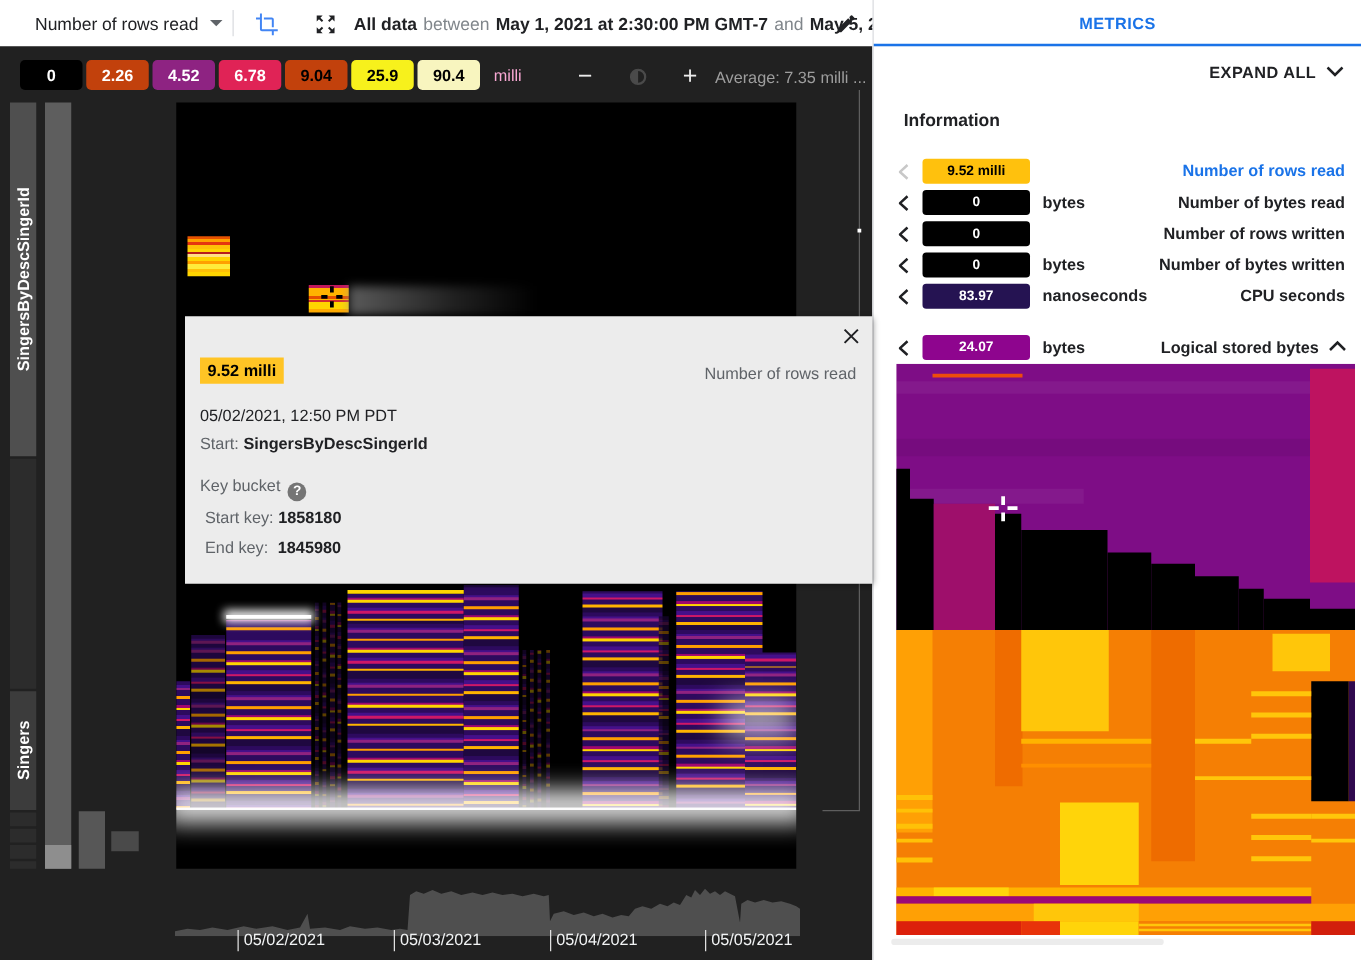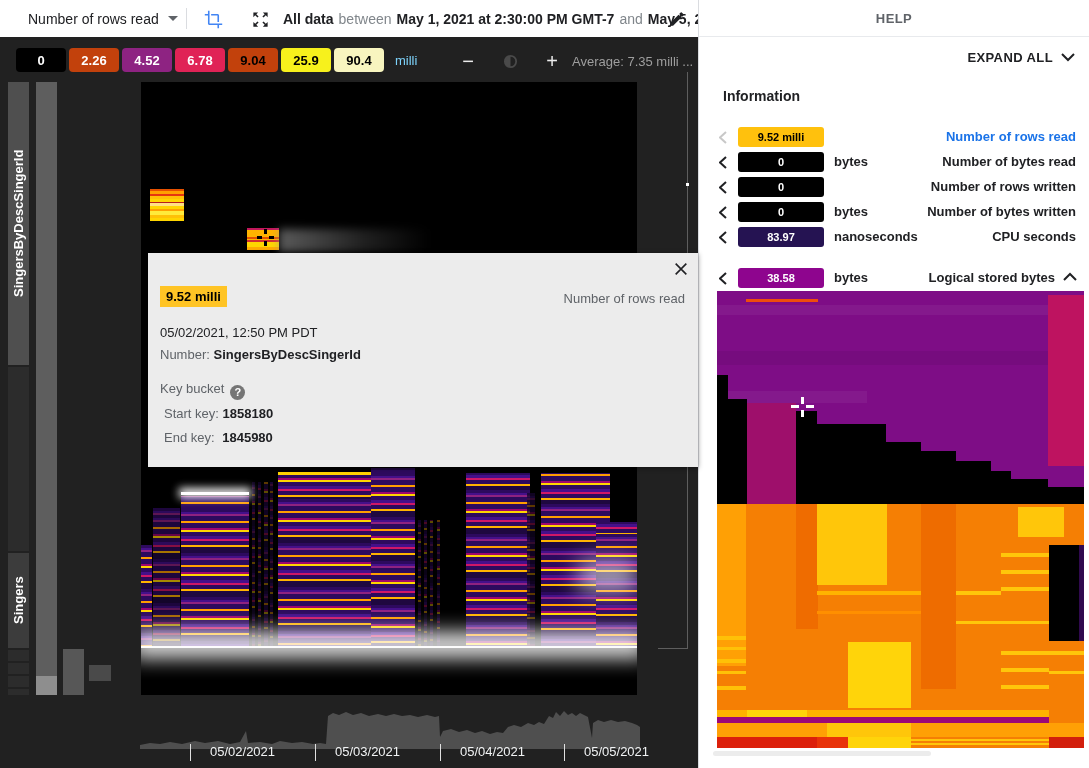--- a/index.html
+++ b/index.html
@@ -22,21 +22,21 @@
   .range-text .b { color:#202124; font-weight:bold; }
   .range-text .g { color:#80868B; }
 
   
   .dark { position:absolute; left:0; top:37px; width:698px; height:731px; background:#212121; }
 
   
   .legend-row { position:absolute; left:16px; top:11px; height:24px; display:flex; gap:3px; align-items:center; }
   .chip { width:50px; height:24px; border-radius:4px; font-size:13px; font-weight:bold;
     display:flex; align-items:center; justify-content:center; }
-  .legend-unit { font-size:13px; color:#7dd3fc; margin-left:8px; }
+  .legend-unit { font-size:13px; color:#f9a8d4; margin-left:8px; }
   .zoom-btn { position:absolute; top:11px; width:26px; height:26px; color:#ECECEC; font-size:20px;
     display:flex; align-items:center; justify-content:center; cursor:pointer; }
   .avg-text { position:absolute; left:572px; top:17px; font-size:13px; color:#9E9E9E; white-space:nowrap; }
 
   
   .seg { position:absolute; }
   .vlabel { writing-mode:vertical-rl; transform:rotate(180deg); color:#fff; font-size:13px;
     font-weight:bold; display:flex; align-items:center; justify-content:center; width:100%; height:100%; }
 
   
@@ -63,21 +63,21 @@
   .xhair-b { position:absolute; left:116px; top:147px; width:17px; height:17px; }
   .xhair-b div { position:absolute; background:#000; }
 
   
   .bracket-v { position:absolute; left:687px; top:35px; width:1px; height:576px; background:#5E5E5E; }
   .bracket-h { position:absolute; left:658px; top:611px; width:30px; height:1px; background:#5E5E5E; }
   .bracket-dot { position:absolute; left:686px; top:146px; width:3px; height:3px; background:#fff; }
 
   
   .spark { position:absolute; left:140px; top:666px; }
-  .xdate { position:absolute; top:707px; height:17px; border-left:1px solid #E0E0E0; padding-left:19px;
+  .xdate { position:absolute; top:707px; height:17px; border-left:1px solid #E0E0E0; padding-left:4px;
     color:#F1F3F4; font-size:13px; line-height:16px; }
 
   
   .tipcard { position:absolute; left:148px; top:253px; width:550px; height:214px; background:#ECECEC;
     box-shadow:0 1px 5px rgba(0,0,0,.45); z-index:5; }
   .tip-close { position:absolute; top:5px; right:6px; width:22px; height:22px; cursor:pointer;
     display:flex; align-items:center; justify-content:center; }
   .tip-value { position:absolute; left:12px; top:33px; padding:3px 6px; font-size:13px; font-weight:bold;
     color:#000; }
   .tip-metric { position:absolute; right:13px; top:38px; font-size:13px; color:#5F6368; }
@@ -247,39 +247,39 @@
   <div class="tipcard">
     <div class="tip-close">
       <svg width="16" height="16" viewBox="0 0 24 24">
           <path stroke="#202124" stroke-width="2.4" d="M4 4 L20 20 M20 4 L4 20"></path>
         </svg>
     </div>
     <div class="tip-value" style="background: rgb(255, 196, 37);">9.52 milli</div>
     <div class="tip-metric">Number of rows read</div>
     <div class="tip-line" style="top:72px">05/02/2021, 12:50 PM PDT</div>
     <div class="tip-line" style="top:94px">
-      <span class="lbl">Number:</span>
+      <span class="lbl">Start:</span>
       <span style="font-weight:bold">SingersByDescSingerId</span>
     </div>
     <div class="tip-line lbl" style="top:128px;color:#5F6368">
       <span>Key bucket</span><span class="qicon">?</span>
     </div>
     <div class="tip-line" style="top:153px;left:16px">
       <span class="lbl">Start key:</span>
       <span style="font-weight:bold">1858180</span>
     </div>
     <div class="tip-line" style="top:177px;left:16px">
       <span class="lbl">End key:</span>
       <span style="font-weight:bold;margin-left:4px">1845980</span>
     </div>
   </div>
 
   <div class="panel">
     <div class="tabs">
-      <div class="tab">HELP</div>
+      <div class="tab active">METRICS</div>
     </div>
     <div class="expand-all">
       <span>EXPAND ALL</span>
       <svg width="14" height="9" viewBox="0 0 14 9">
           <path d="M1 1 L7 7 L13 1" fill="none" stroke="#202124" stroke-width="2"></path>
         </svg>
     </div>
     <div class="info-title">Information</div>
 
     <div id="metric-rows">
@@ -322,21 +322,21 @@
           <div class="mchip" style="background:#251352;color:#FFFFFF">83.97</div>
           <div class="munit">nanoseconds</div>
           <div class="mlabel">CPU seconds</div>
         </div>
       </div>
 
     <div class="mrow" style="top:266px">
       <svg class="chev" width="8" height="13" viewBox="0 0 8 13">
           <path d="M7 1 L1 6.5 L7 12" fill="none" stroke="#202124" stroke-width="2"></path>
         </svg>
-      <div class="mchip" style="background: rgb(142, 5, 142); color: rgb(255, 255, 255);">38.58</div>
+      <div class="mchip" style="background: rgb(142, 5, 142); color: rgb(255, 255, 255);">24.07</div>
       <div class="munit">bytes</div>
       <div class="mlabel haschev">Logical stored bytes</div>
       <svg class="collapse" width="14" height="9" viewBox="0 0 14 9">
           <path d="M1 8 L7 2 L13 8" fill="none" stroke="#202124" stroke-width="2"></path>
         </svg>
     </div>
 
     <svg class="minimap" width="367" height="457" viewBox="0 0 367 457">
       <rect x="0" y="0" width="367" height="213" fill="#7E0D86"></rect>
       <rect x="0" y="14" width="367" height="10" fill="#FFFFFF" opacity="0.05"></rect>

